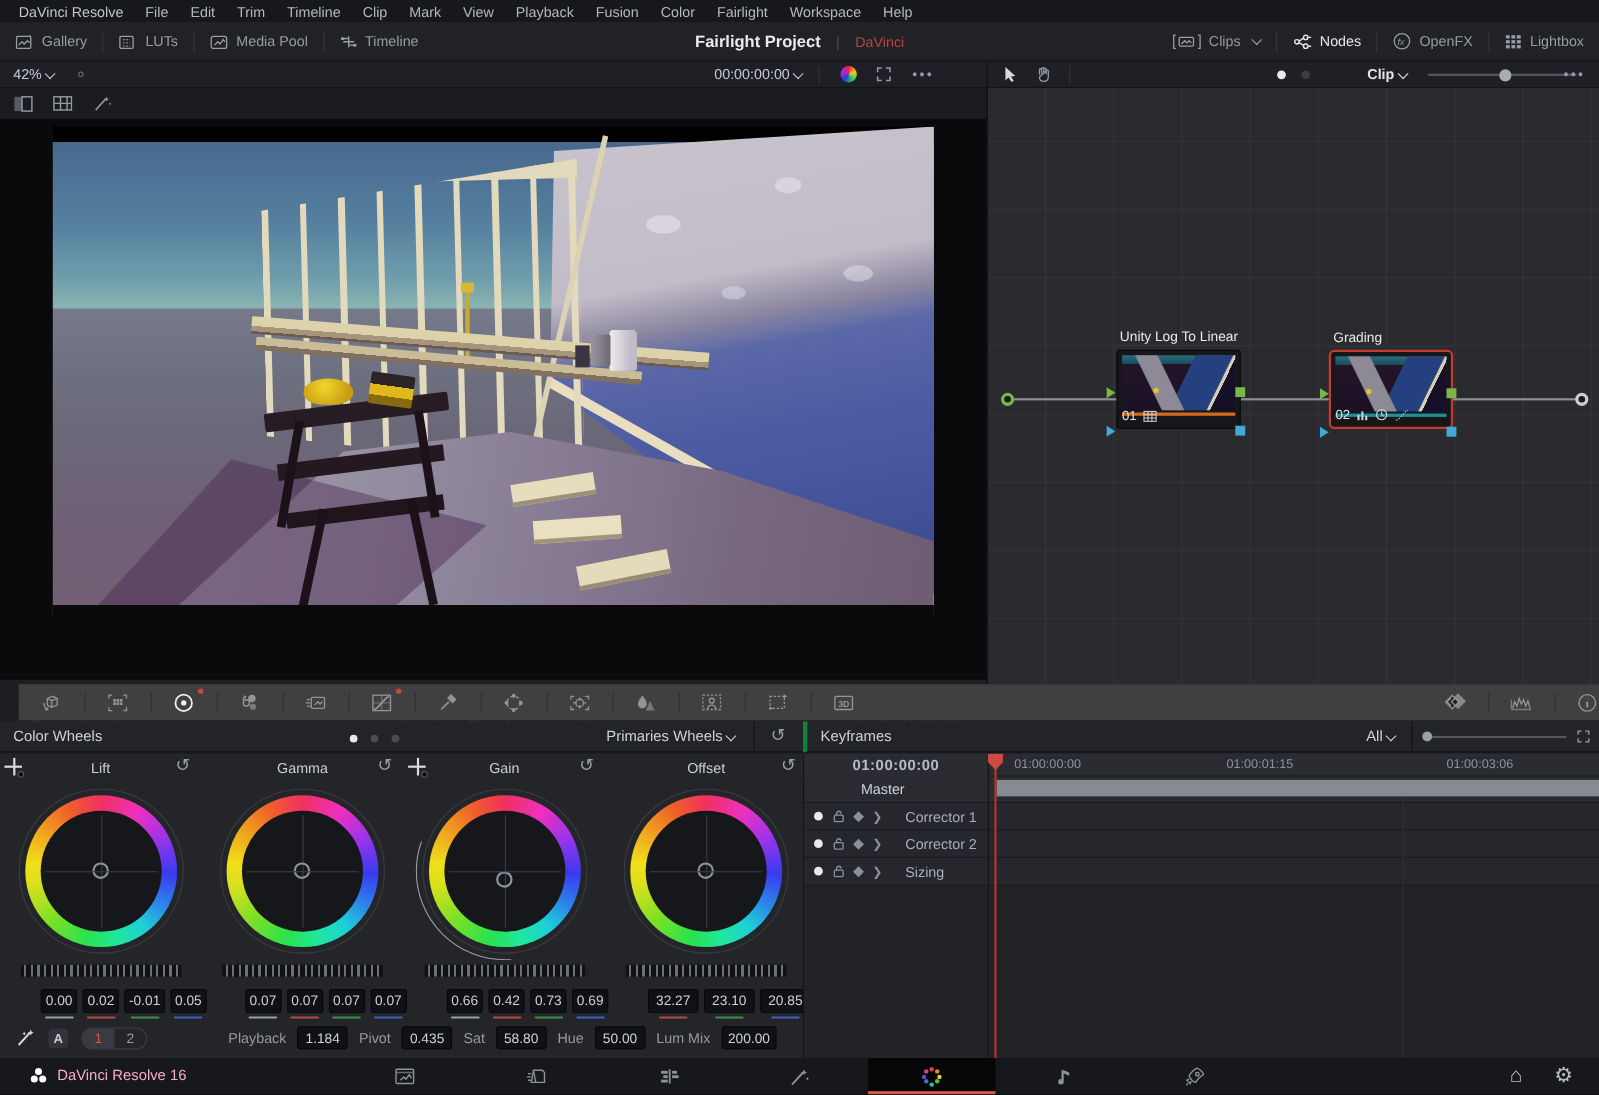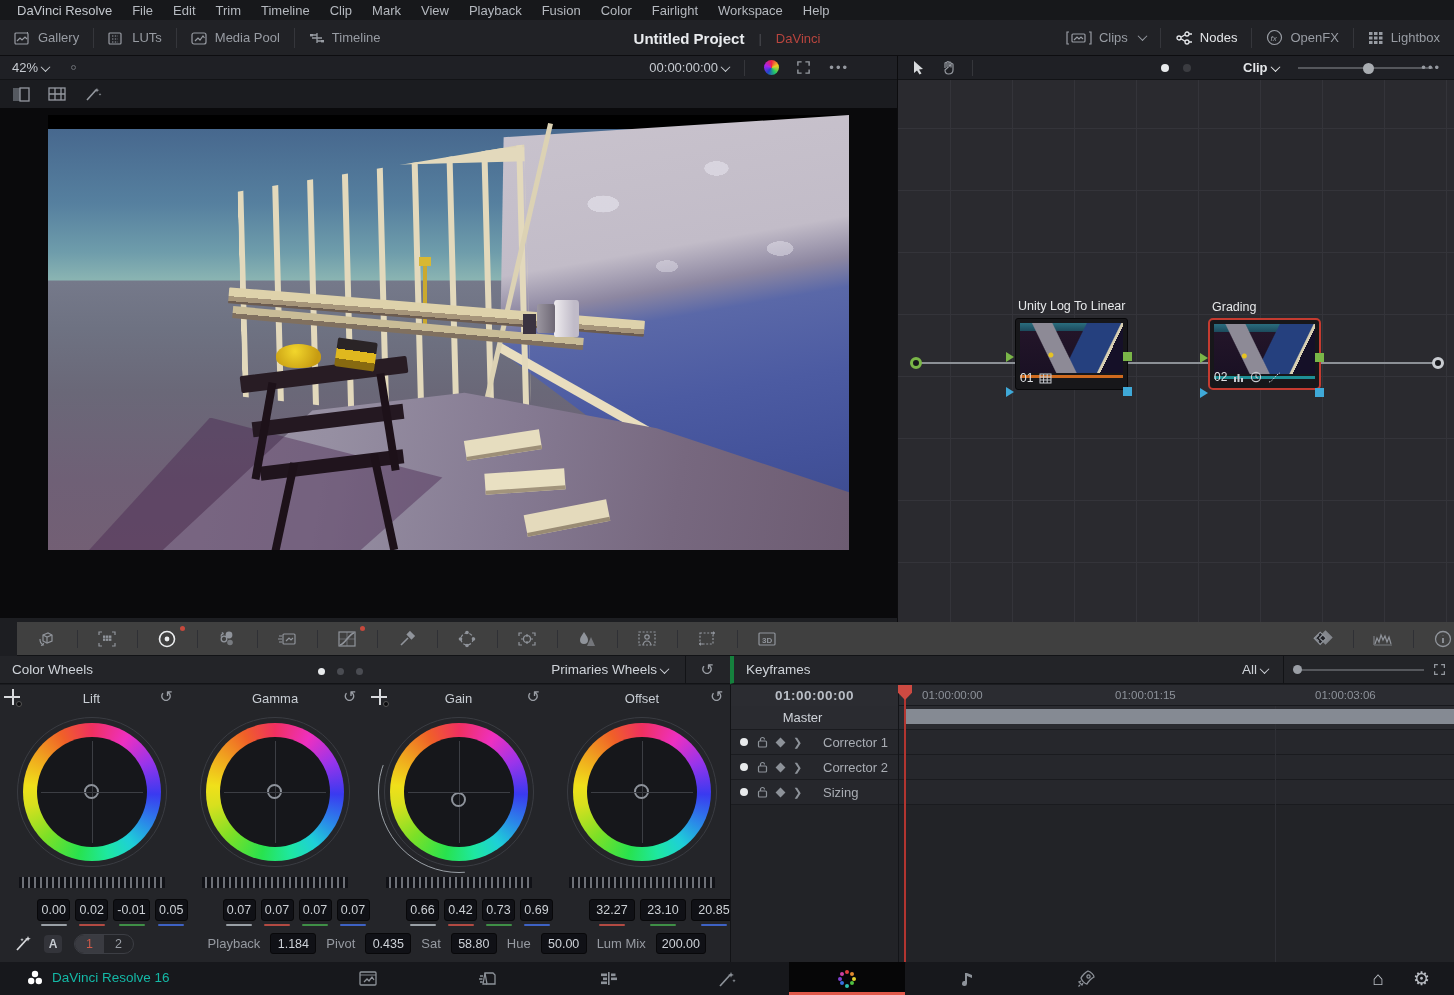--- a/index.html
+++ b/index.html
@@ -203,21 +203,21 @@
   .trk-icons { display:flex; align-items:center; gap:9px; padding-left:9px; width:92px; color:#8d9299; }
   .kf-colsep { position:absolute; left:167px; top:0; width:1px; height:277px; background:#131418; }
   .kf-grid { position:absolute; width:1px; background:#2e2f35; }
   #kf-playline { position:absolute; width:2px; background:#b23530; }
   #kf-playhead { position:absolute; width:14px; height:15px; background:#cd4a42;
                  clip-path:polygon(0 0,100% 0,100% 52%,50% 100%,0 52%); }
   #master-bar { position:absolute; background:#858a93; height:15px; }
 
   
   #bottombar { position:absolute; left:0; top:962px; width:1454px; height:33px; background:#17181c; }
-  #app-label { position:absolute; left:52px; top:8px; color:#14b8a6; font-size:13.5px; }
+  #app-label { position:absolute; left:52px; top:8px; color:#f9a8d4; font-size:13.5px; }
   .pgcell { position:absolute; top:0; width:116px; height:33px; display:flex; align-items:center; justify-content:center; color:#8d9299; }
   .pgcell.active { background:#060607; }
   .pgcell.active:after { content:""; position:absolute; left:0; right:0; bottom:0; height:3px; background:#e0584a; }
   .colorwheel-dots { width:18px; height:18px; position:relative; }
   .colorwheel-dots i { position:absolute; width:4px; height:4px; border-radius:50%; }
   .uni { font-size:17px; line-height:1; }
 </style>
 </head>
 <body>
 
@@ -270,21 +270,21 @@
         <div class="tbtn">
           <span><svg class="icon-svg" width="16" height="14" viewBox="0 0 16 14" fill="none" stroke="currentColor" stroke-width="1.3">
               <path d="M8 2v10M3 4h5M3 7h10M8 10h5"></path>
               <rect x="1" y="3" width="3" height="2.4" fill="currentColor" stroke="none"></rect>
               <rect x="12" y="9" width="3" height="2.4" fill="currentColor" stroke="none"></rect>
             </svg></span>
           <span>Timeline</span>
         </div>
       </div>
     <div id="project-title-wrap">
-      <span id="project-title">Untitled Project</span>
+      <span id="project-title">Fairlight Project</span>
       <span style="color:#4a4c52;">|</span>
       <span id="project-status">DaVinci</span>
     </div>
     <div id="toolbar-right">
         <div class="tbtn">
           <span><svg class="icon-svg" width="26" height="14" viewBox="0 0 26 14" fill="none" stroke="currentColor" stroke-width="1.2">
               <path d="M3 1H1v12h2M23 1h2v12h-2"></path>
               <rect x="6" y="3" width="13" height="8" rx="1"></rect>
               <path d="M8 9l3-3 2 2 2-2 2 2"></path>
             </svg></span>

